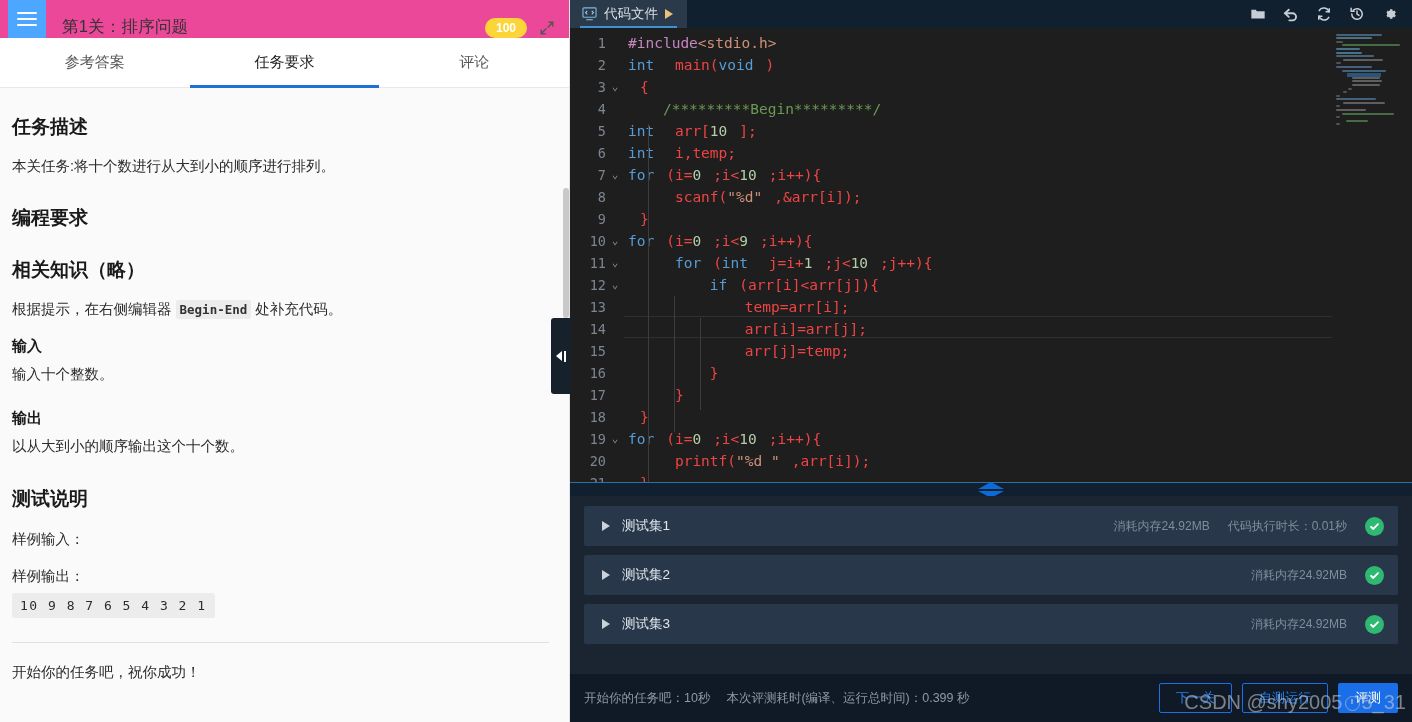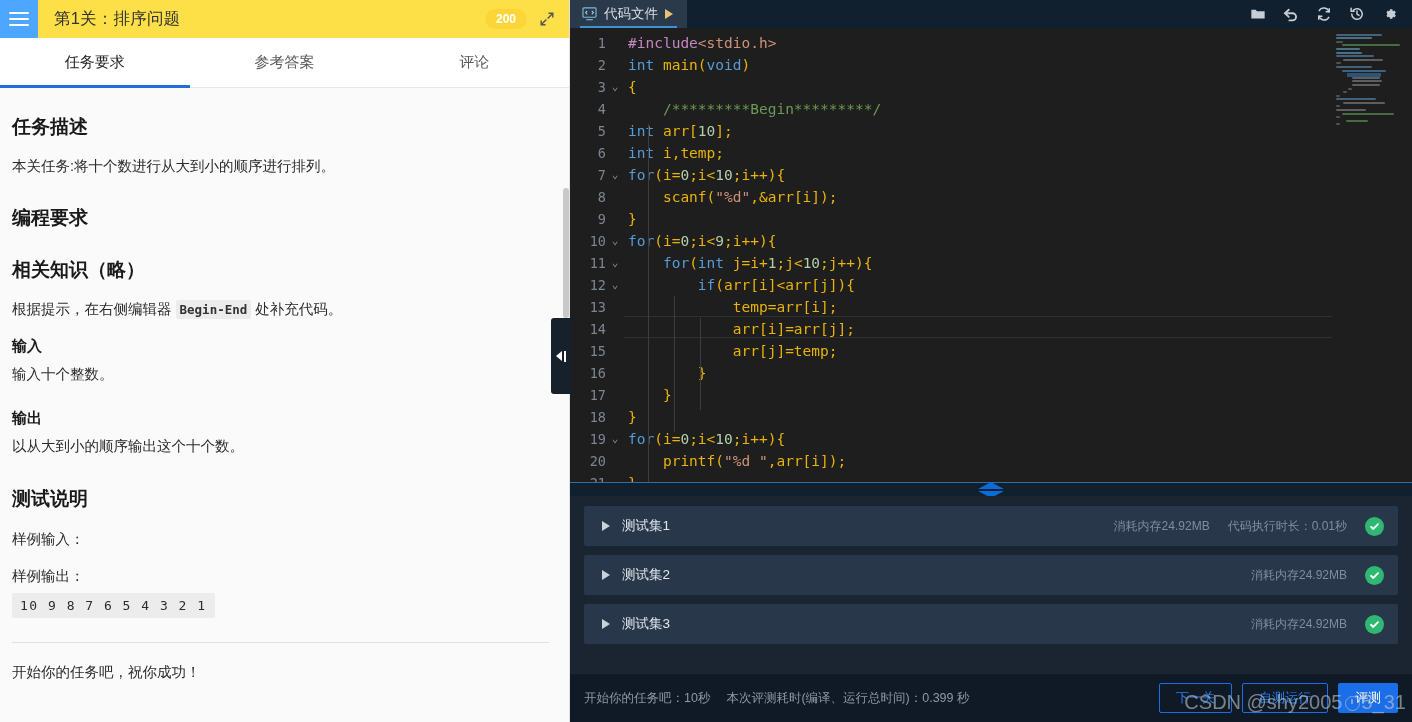--- a/index.html
+++ b/index.html
@@ -13,24 +13,25 @@
 
   
   .left-panel {
     width: 570px; height: 722px;
     background: #fafafa;
     display: flex; flex-direction: column;
     position: relative;
     border-right: 1px solid #e2e2e2;
   }
   .lp-header {
-    height: 38px; background: #fde047;
-    display: flex; align-items: center;
+    height: 38px; background: #ec4899;
+    display: flex; align-items: flex-end;
     flex-shrink: 0;
     position: relative;
+    padding-left: 8px;
   }
   .hamburger {
     width: 38px; height: 38px; background: #4da6ff;
     display: flex; flex-direction: column; align-items: center; justify-content: center;
     gap: 4px; cursor: pointer; flex-shrink: 0;
   }
   .hamburger span { display: block; width: 20px; height: 2px; background: #fff; border-radius: 1px; }
   .lp-title {
     font-size: 16.5px; color: #333; margin-left: 16px;
     font-weight: 400; letter-spacing: .2px; white-space: nowrap;
@@ -149,21 +150,21 @@
     font-size: 13.5px; padding-right: 0px; user-select: none;
   }
   .fold { width: 18px; text-align: center; color: #8a939b; font-size: 11px; flex-shrink: 0; }
   .ctext { padding-left: 4px; white-space: pre; }
   .k  { color: #569cd6; }   
   .st { color: #ce9178; }   
   .nu { color: #b5cea8; }   
   .cm { color: #6a9955; }   
   .pp { color: #c586c0; }   
   .hdr{ color: #ce9178; }
-  .pl { color: #eab308; }
+  .pl { color: #ef4444; margin-left: 12px; }
   
   .guide { position: absolute; top: 0; bottom: 0; width: 1px; background: #3d3d3d; }
   
   .line-hl {
     position: absolute; left: 54px; right: 80px; height: 22px;
     border-top: 1px solid #303030; border-bottom: 1px solid #303030;
   }
   .minimap {
     position: absolute; right: 2px; top: 4px; width: 74px; height: 86px;
     opacity: .85; pointer-events: none;
@@ -249,36 +250,36 @@
   <div class="left-panel">
 
     <div class="lp-header">
       <div class="hamburger">
         <span></span>
           <span></span>
           <span></span>
       </div>
       <div class="lp-title">第1关：排序问题</div>
       <div class="lp-header-right">
-        <div class="score-badge">200</div>
+        <div class="score-badge">100</div>
         <svg class="expand-icon" viewBox="0 0 16 16" fill="none" stroke="currentColor" stroke-width="1.4">
           <path d="M9.5 2.2h4.3v4.3"></path>
             <path d="M13.6 2.4 8.6 7.4"></path>
           <path d="M6.5 13.8H2.2V9.5"></path>
             <path d="M2.4 13.6l5-5"></path>
         </svg>
       </div>
     </div>
 
     <div class="lp-tabs">
+      <div class="lp-tab">
+        <span>参考答案</span>
+      </div>
       <div class="lp-tab active">
         <span>任务要求</span>
-      </div>
-      <div class="lp-tab">
-        <span>参考答案</span>
       </div>
       <div class="lp-tab">
         <span>评论</span>
       </div>
     </div>
 
     <div class="lp-body">
       <h2>任务描述</h2>
       <p>本关任务:将十个数进行从大到小的顺序进行排列。</p>
 

